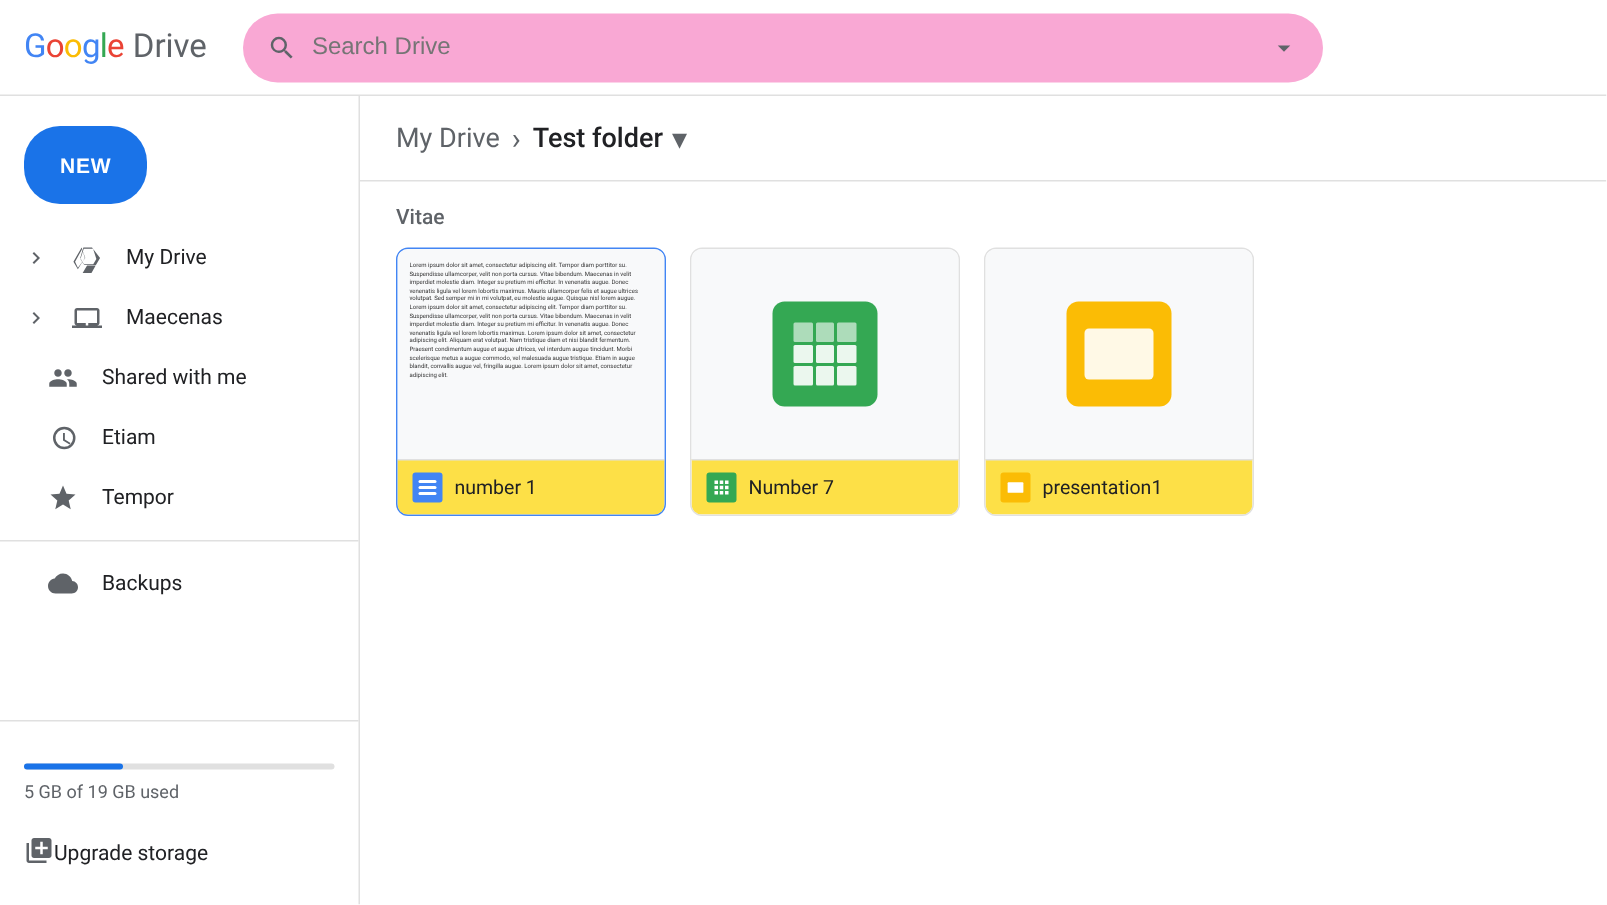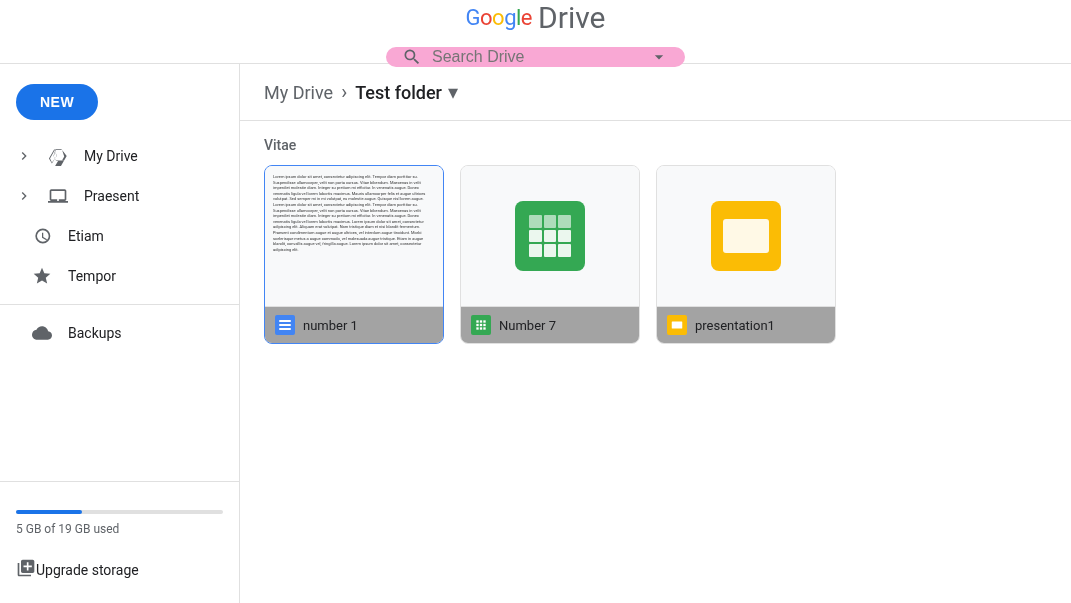--- a/index.html
+++ b/index.html
@@ -5,43 +5,42 @@
     * { box-sizing: border-box; margin: 0; padding: 0; }
     body { font-family: 'Google Sans', Roboto, Arial, sans-serif; background: #fff; color: #202124; font-size: 14px; overflow: hidden; }
 
     
     .header {
       display: flex;
       align-items: center;
       height: 64px;
       padding: 0 16px;
       border-bottom: 1px solid #e0e0e0;
-      gap: 12px;
-      flex-direction: column;
+      gap: 24px;
     }
     .logo {
       display: flex;
       align-items: center;
       gap: 4px;
       white-space: nowrap;
       flex-shrink: 0;
     }
     .logo-google {
       font-size: 22px;
       font-weight: 400;
       letter-spacing: -0.5px;
     }
     .logo-google .g { color: #4285f4; }
     .logo-google .o1 { color: #ea4335; }
     .logo-google .o2 { color: #fbbc05; }
     .logo-google .g2 { color: #4285f4; }
     .logo-google .l { color: #34a853; }
     .logo-google .e { color: #ea4335; }
     .logo-drive {
-      font-size: 30px;
+      font-size: 22px;
       font-weight: 400;
       color: #5f6368;
       margin-left: 2px;
     }
     .search-bar {
       flex: 1;
       max-width: 720px;
       display: flex;
       align-items: center;
       background: #f9a8d4;
@@ -88,21 +87,21 @@
     }
     .new-btn-wrap {
       padding: 8px 16px 16px;
     }
     .new-btn {
       background: #1a73e8;
       color: #fff;
       border: none;
       border-radius: 24px;
       padding: 0 24px;
-      height: 36px;
+      height: 52px;
       font-size: 14px;
       font-weight: 600;
       cursor: pointer;
       letter-spacing: 0.5px;
     }
     .sidebar-nav {
       flex: 1;
     }
     .sidebar-item {
       display: flex;
@@ -240,21 +239,21 @@
       line-height: 1.4;
       color: #333;
       overflow: hidden;
     }
     .file-footer {
       display: flex;
       align-items: center;
       gap: 8px;
       padding: 8px 10px;
       border-top: 1px solid #e0e0e0;
-      background: #a3a3a3;
+      background: #fde047;
     }
     .file-name {
       font-size: 13px;
       color: #202124;
       white-space: nowrap;
       overflow: hidden;
       text-overflow: ellipsis;
     }
 
     
@@ -382,23 +381,31 @@
         <span class="chevron">
           <svg width="16" height="16" viewBox="0 0 24 24" fill="#5f6368">
               <path d="M10 6L8.59 7.41 13.17 12l-4.58 4.59L10 18l6-6z"></path>
             </svg>
         </span>
         <span class="icon">
           <svg width="20" height="20" viewBox="0 0 24 24" fill="#5f6368">
               <path d="M20 18c1.1 0 1.99-.9 1.99-2L22 6c0-1.1-.9-2-2-2H4c-1.1 0-2 .9-2 2v10c0 1.1.9 2 2 2H0v2h24v-2h-4zm-9 0v-2h2v2h-2zm-7-2V6h16v10H4z"></path>
             </svg>
         </span>
-        <span>Praesent</span>
-      </div>
-
+        <span>Maecenas</span>
+      </div>
+
+      <div class="sidebar-item">
+        <span class="icon" style="margin-left:16px">
+          <svg width="20" height="20" viewBox="0 0 24 24" fill="#5f6368">
+              <path d="M16 11c1.66 0 2.99-1.34 2.99-3S17.66 5 16 5c-1.66 0-3 1.34-3 3s1.34 3 3 3zm-8 0c1.66 0 2.99-1.34 2.99-3S9.66 5 8 5C6.34 5 5 6.34 5 8s1.34 3 3 3zm0 2c-2.33 0-7 1.17-7 3.5V19h14v-2.5c0-2.33-4.67-3.5-7-3.5zm8 0c-.29 0-.62.02-.97.05 1.16.84 1.97 1.97 1.97 3.45V19h6v-2.5c0-2.33-4.67-3.5-7-3.5z"></path>
+            </svg>
+        </span>
+        <span>Shared with me</span>
+      </div>
 
       <div class="sidebar-item">
         <span class="icon" style="margin-left:16px">
           <svg width="20" height="20" viewBox="0 0 24 24" fill="#5f6368">
               <path d="M13 3a9 9 0 1 0 0 18A9 9 0 0 0 13 3zm0 16a7 7 0 1 1 0-14 7 7 0 0 1 0 14zm.5-11H12v6l5.25 3.15.75-1.23-4.5-2.67V8z"></path>
             </svg>
         </span>
         <span>Etiam</span>
       </div>
 

